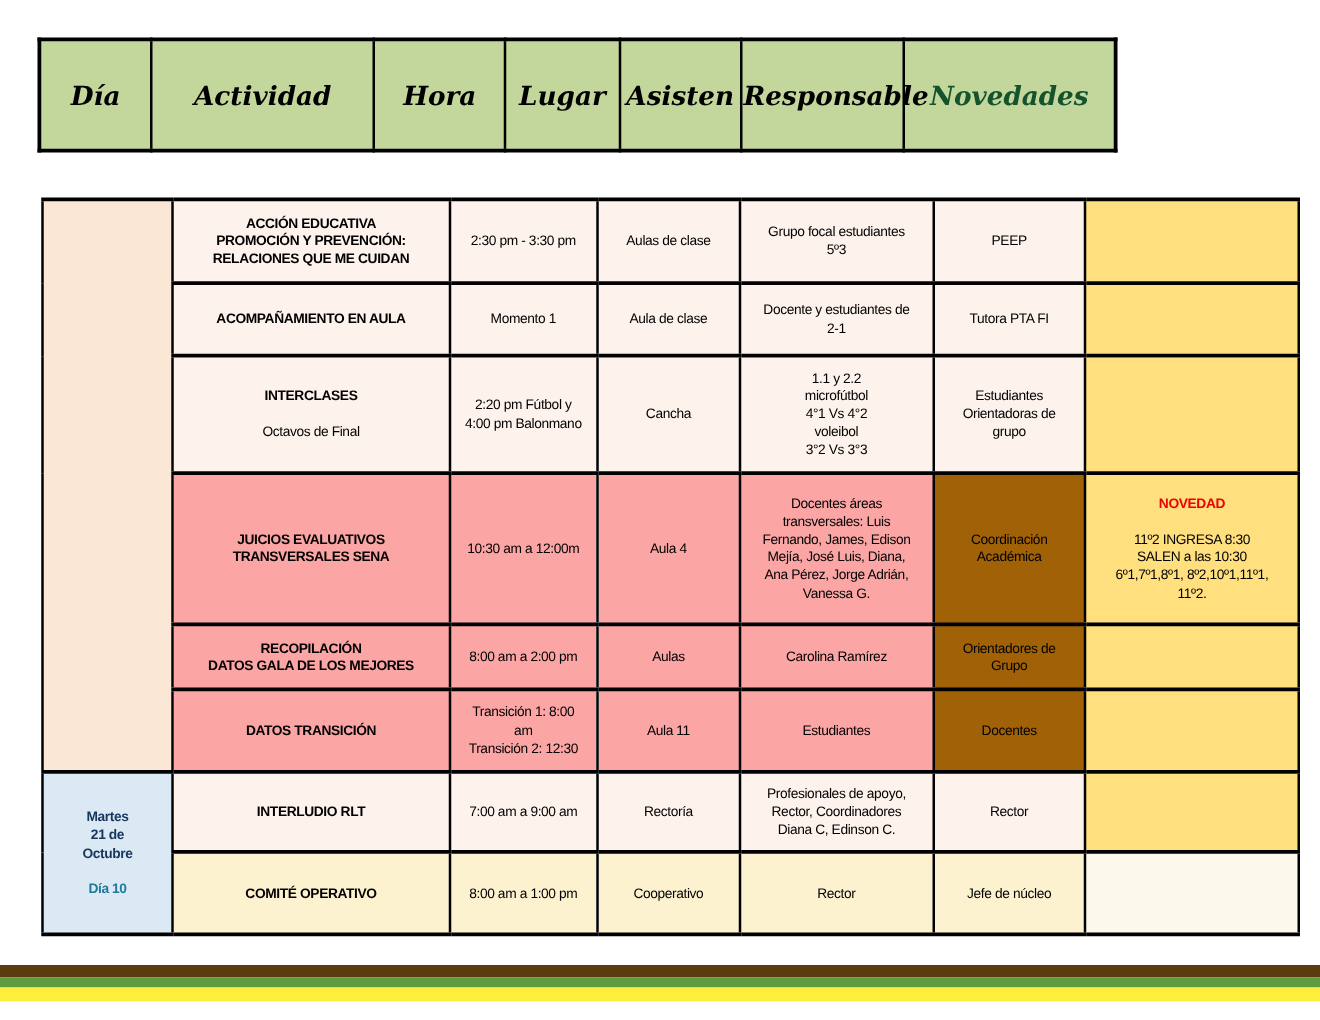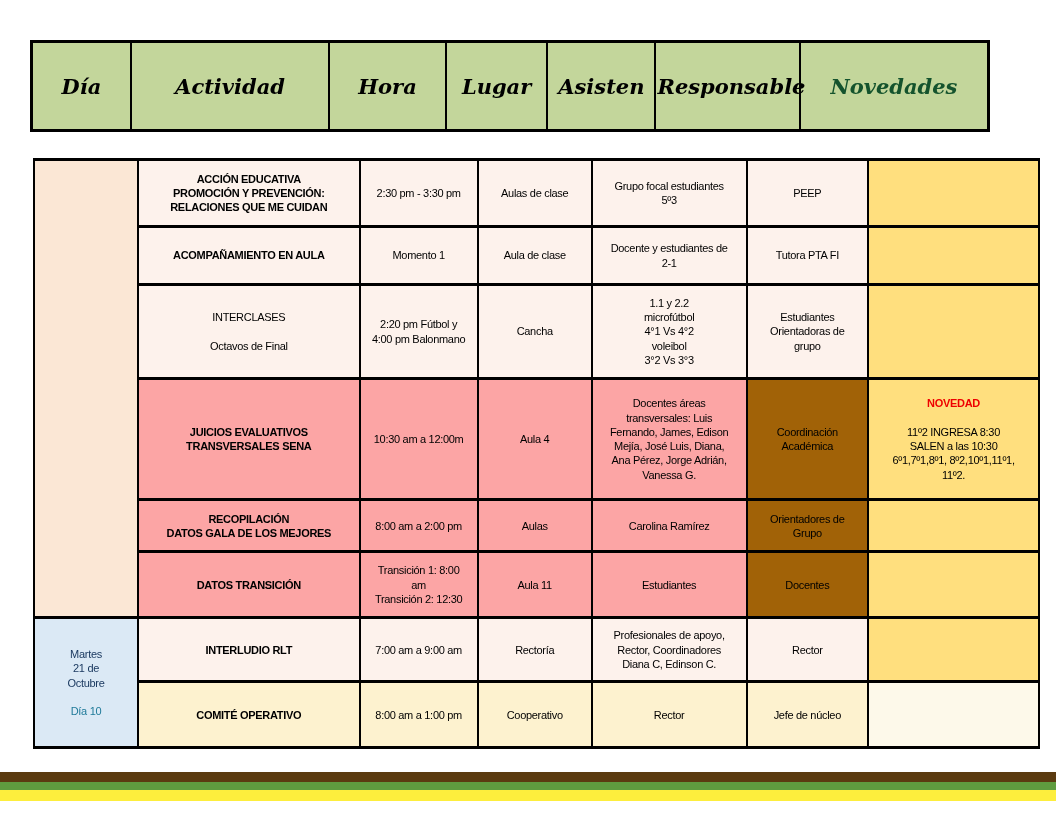--- a/index.html
+++ b/index.html
@@ -1,51 +1,51 @@
 <!DOCTYPE html>
 <html><head>
 <meta charset="utf-8">
 <style>
   html,body{margin:0;padding:0;background:#ffffff;}
   #page{position:relative;width:1056px;height:816px;background:#ffffff;overflow:hidden;
         font-family:"Liberation Sans",sans-serif;color:#000;}
 
   
-  #header-table{position:absolute;left:30px;top:40px;width:960px;height:92px;
+  #header-table{position:absolute;left:30px;top:30px;width:864px;height:92px;
                 border-collapse:collapse;table-layout:fixed;}
   #header-table td{border:2px solid #000;background:#c3d69b;text-align:center;vertical-align:middle;
                    font-family:"DejaVu Serif",serif;font-style:italic;font-weight:bold;font-size:21px;}
   #header-table{border:3px solid #000;}
   #header-table td.nov{color:#14532d;}
 
   
   #body-table{position:absolute;left:33px;top:158px;width:1007px;
               border-collapse:collapse;table-layout:fixed;}
   #body-table td{border-left:2px solid #000;border-right:2px solid #000;
                  border-top:3px solid #000;border-bottom:3px solid #000;
                  text-align:center;vertical-align:middle;
                  font-size:11px;line-height:1.3;letter-spacing:-0.3px;
                  white-space:pre-line;overflow:hidden;padding:2px 3px;}
   td.act{font-weight:bold;}
-  .cell-title{font-weight:normal;display:block;}
+  .cell-title{font-weight:bold;display:block;}
   .cell-sub{font-weight:normal;display:block;}
   .nov-title{font-weight:bold;color:#ee0000;display:block;text-align:center;}
 
   
   .cream   {background:#fdf2ec;}
   .lav     {background:#fca5a5;}
   .cream2  {background:#a16207;}
   .gold    {background:#ffdf7e;}
   .payel   {background:#fdf2cf;}
   .pacream {background:#fdf9ea;}
   .peach   {background:#fbe7d5;}
   .dayblue {background:#dbe9f5;}
 
   td.day-top{border-top:none;}
-  td.day-cell{font-weight:normal;font-size:18px;line-height:1.5;letter-spacing:0;}
+  td.day-cell{font-weight:bold;font-size:18px;line-height:1.5;letter-spacing:0;}
   .day-month{color:#17365d;display:block;white-space:pre-line;}
   .day-num{color:#1f7a99;display:block;}
 
   
   .stripe{position:absolute;left:0;width:1056px;}
   #stripe-brown {top:772px;height:10px;background:#5b3b10;}
   #stripe-green {top:782px;height:8px; background:#5f9c3f;}
   #stripe-yellow{top:790px;height:11px;background:#fdee3d;}
 </style>
 </head>

